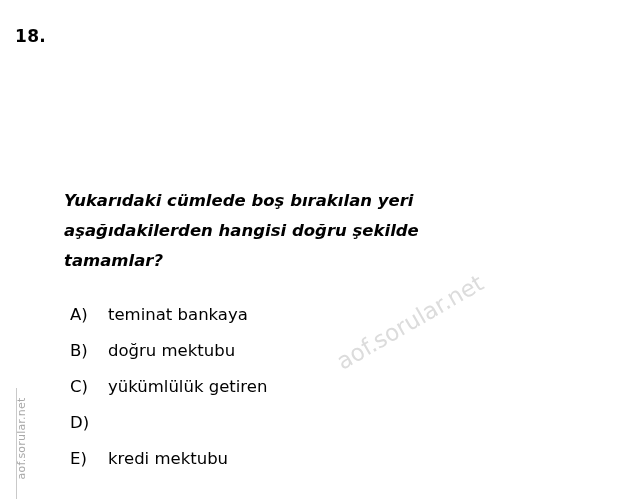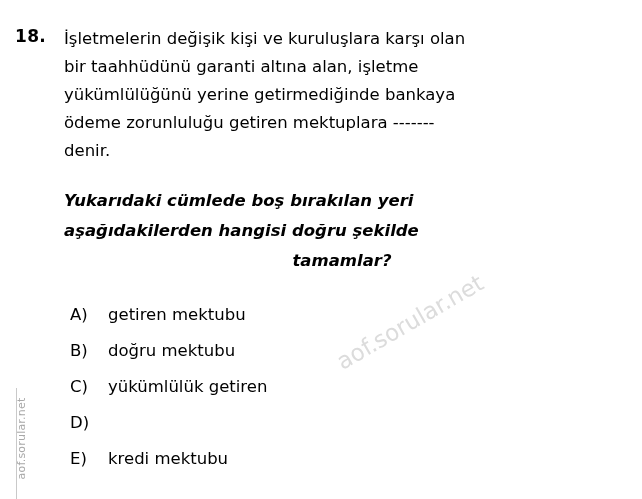--- a/index.html
+++ b/index.html
@@ -89,21 +89,21 @@
     left: 64px;
     top: 186px;
     width: 556px;
     font-size: 16.5px;
     font-weight: bold;
     line-height: 30px;
     text-align: justify;
     font-style: italic;
   }
   .q-prompt .lastline {
-    text-align: center;
+    text-align: left;
   }
 
   .options {
     position: absolute;
     left: 70px;
     top: 305px;
     width: 540px;
   }
   .option {
     display: flex;
@@ -124,38 +124,31 @@
 
 <div class="page">
 
   <div class="left-rule"></div>
   <div class="left-watermark">aof.sorular.net</div>
 
   <div class="diag-watermark">aof.sorular.net</div>
 
   <div class="q-number">18.</div>
 
-  <div class="q-body">
-    <div>İşletmelerin değişik kişi ve kuruluşlara karşı olan</div>
-    <div>bir taahhüdünü garanti altına alan, işletme</div>
-    <div>yükümlülüğünü yerine getirmediğinde bankaya</div>
-    <div>ödeme zorunluluğu getiren mektuplara -------</div>
-    <div class="lastline">denir.</div>
-  </div>
 
   <div class="q-prompt">
     <div>Yukarıdaki cümlede boş bırakılan yeri</div>
     <div>aşağıdakilerden hangisi doğru şekilde</div>
     <div class="lastline">tamamlar?</div>
   </div>
 
   <div class="options">
     <div class="option">
       <span class="letter">A)</span>
-      <span class="text">getiren mektubu</span>
+      <span class="text">teminat bankaya</span>
     </div>
     <div class="option">
       <span class="letter">B)</span>
       <span class="text">doğru mektubu</span>
     </div>
     <div class="option">
       <span class="letter">C)</span>
       <span class="text">yükümlülük getiren</span>
     </div>
     <div class="option">

